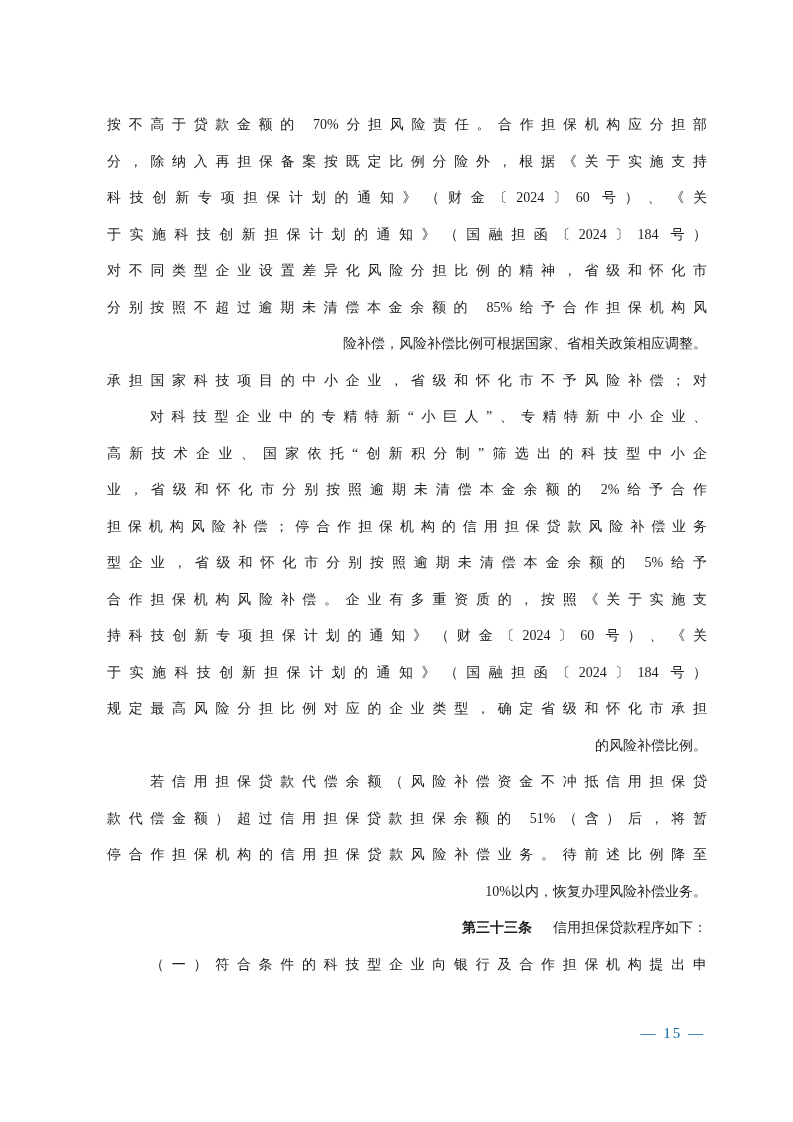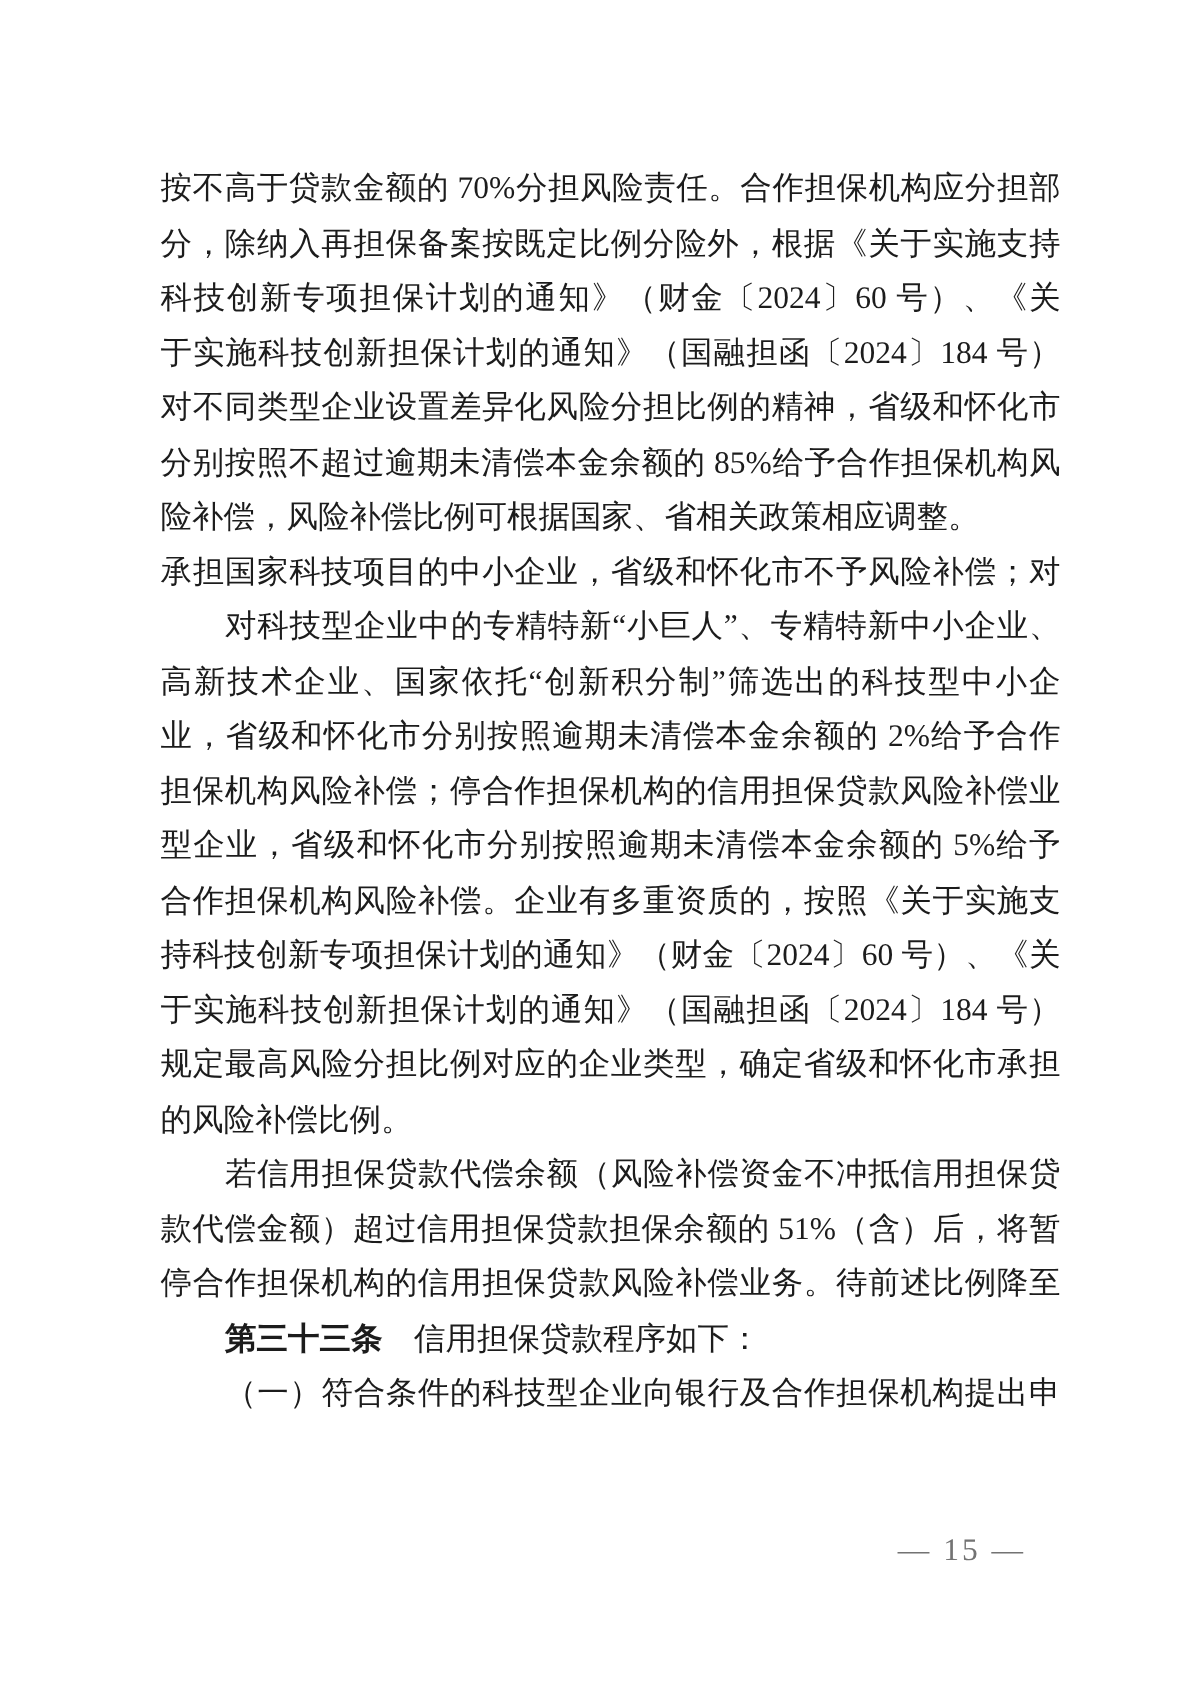--- a/index.html
+++ b/index.html
@@ -25,51 +25,51 @@
   .para {
     margin: 0;
     padding: 0;
   }
   .line {
     display: block;
     box-sizing: border-box;
     width: 100%;
     height: 36.5px;
     line-height: 36.5px;
-    font-size: 21px;
+    font-size: 14px;
     white-space: nowrap;
     overflow: visible;
   }
   .line.stretch {
     white-space: normal;
     text-align: justify;
     text-align-last: justify;
     text-justify: inter-character;
     word-break: break-all;
     overflow: hidden;
   }
   .line.natural {
-    text-align: left;
+    text-align: right;
   }
   .line.indent {
     padding-left: 43px;
   }
   .article-no {
     font-weight: 700;
   }
   .article-title {
     margin-left: 21px;
   }
   .page-footer {
     position: absolute;
     top: 1018px;
-    right: 109px;
-    font-size: 21px;
+    right: 88px;
+    font-size: 15px;
     line-height: 30px;
-    color: #737373;
+    color: #0369a1;
     letter-spacing: 2px;
   }
 </style>
 </head>
 <body>
 
 <div class="page">
   <main class="body-text">
 
     <p class="para">
@@ -93,20 +93,21 @@
       <span class="line stretch">持科技创新专项担保计划的通知》（财金〔2024〕60 号）、《关</span>
       <span class="line stretch">于实施科技创新担保计划的通知》（国融担函〔2024〕184 号）</span>
       <span class="line stretch">规定最高风险分担比例对应的企业类型，确定省级和怀化市承担</span>
       <span class="line natural">的风险补偿比例。</span>
     </p>
 
     <p class="para">
       <span class="line stretch indent">若信用担保贷款代偿余额（风险补偿资金不冲抵信用担保贷</span>
       <span class="line stretch">款代偿金额）超过信用担保贷款担保余额的 51%（含）后，将暂</span>
       <span class="line stretch">停合作担保机构的信用担保贷款风险补偿业务。待前述比例降至</span>
+      <span class="line natural">10%以内，恢复办理风险补偿业务。</span>
     </p>
 
     <p class="para">
       <span class="line natural indent">
         <b class="article-no">第三十三条</b><span class="article-title">信用担保贷款程序如下：</span>
       </span>
     </p>
 
     <p class="para">
       <span class="line stretch indent">（一）符合条件的科技型企业向银行及合作担保机构提出申</span>

